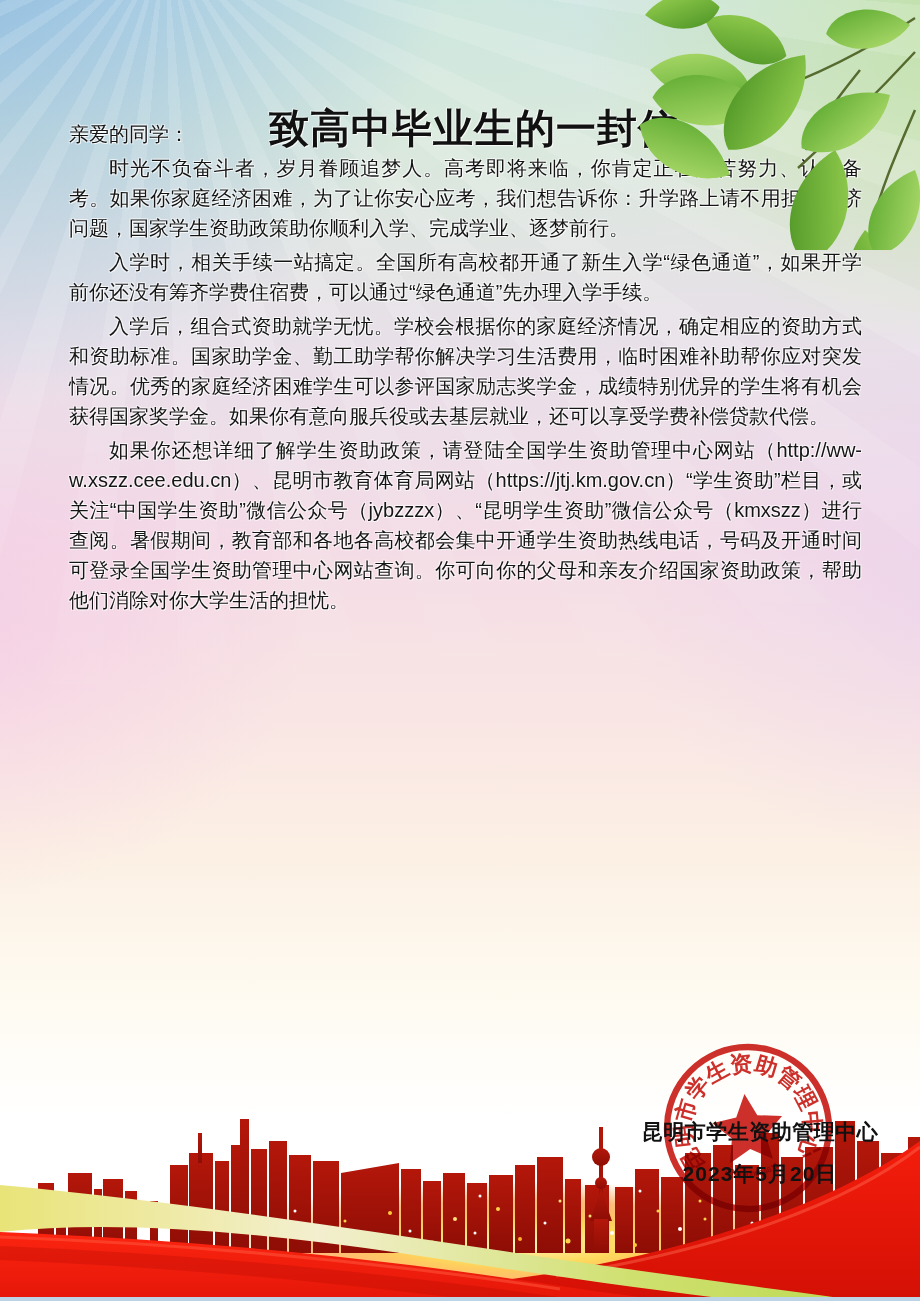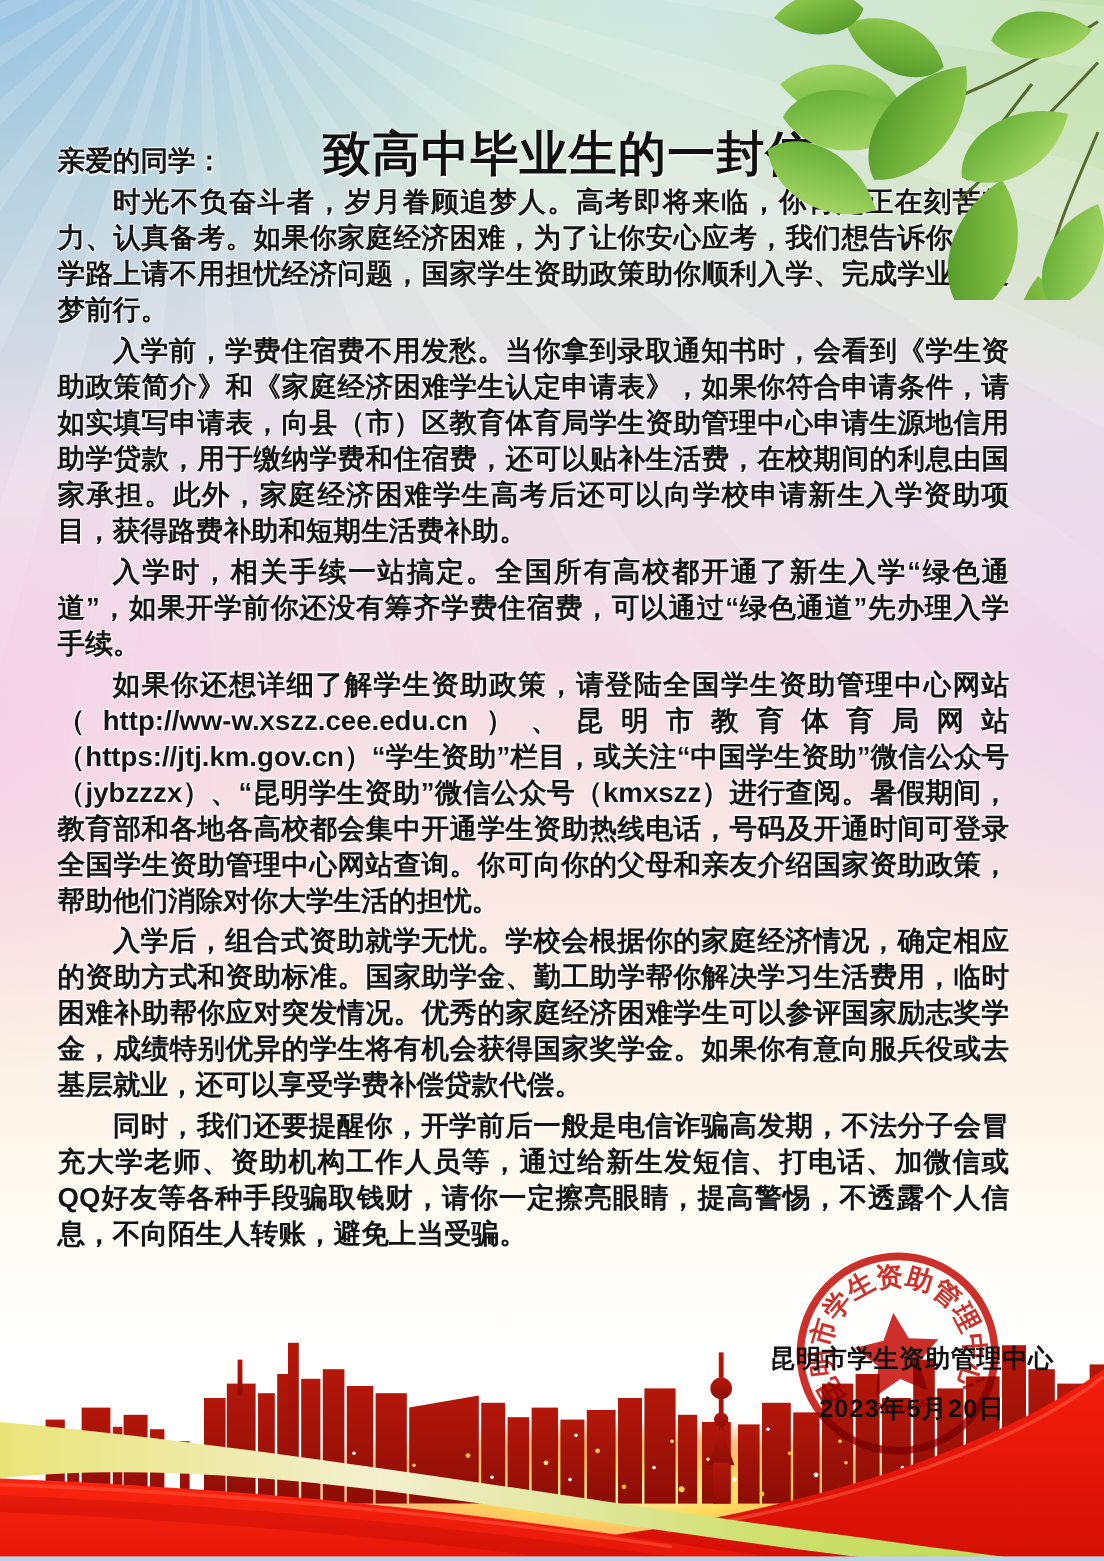--- a/index.html
+++ b/index.html
@@ -27,22 +27,22 @@
   }
   .title{
     position:absolute;left:0;right:0;top:74px;z-index:5;
     text-align:center;
     font-size:40px;font-weight:900;color:#111;
     letter-spacing:1px;
     transform:translateX(14px);
     text-shadow:1px 1px 0 rgba(255,255,255,.8),-1px -1px 0 rgba(255,255,255,.6);
   }
   .letter{
-    position:absolute;left:48px;top:119px;width:793px;z-index:4;
-    font-size:23px;line-height:30px;font-weight:700;color:#151515;
+    position:absolute;left:69px;top:119px;width:793px;z-index:4;
+    font-size:20px;line-height:30px;font-weight:400;color:#151515;
     text-align:justify;
     text-shadow:1px 1px 0 rgba(255,255,255,.75),-1px -1px 0 rgba(255,255,255,.55),
                 1px -1px 0 rgba(255,255,255,.55),-1px 1px 0 rgba(255,255,255,.55);
   }
   .letter p{margin:0 0 4px 0;}
   .letter p.indent{text-indent:2em;}
   .leaves{position:absolute;right:0;top:0;width:310px;height:250px;z-index:6;pointer-events:none;}
   .bottom-art{position:absolute;left:0;top:1061px;width:920px;height:240px;z-index:25;pointer-events:none;}
   .stamp{
     position:absolute;left:658px;top:1038px;width:180px;height:180px;z-index:26;
@@ -58,25 +58,23 @@
 </head>
 <body>
 
 <div class="poster">
 
   <h1 class="title">致高中毕业生的一封信</h1>
 
   <div class="letter">
     <p>亲爱的同学：</p>
     <p class="indent">时光不负奋斗者，岁月眷顾追梦人。高考即将来临，你肯定正在刻苦努力、认真备考。如果你家庭经济困难，为了让你安心应考，我们想告诉你：升学路上请不用担忧经济问题，国家学生资助政策助你顺利入学、完成学业、逐梦前行。</p>
-    <p class="indent">入学前，学费住宿费不用发愁。当你拿到录取通知书时，会看到《学生资助政策简介》和《家庭经济困难学生认定申请表》，如果你符合申请条件，请如实填写申请表，向县（市）区教育体育局学生资助管理中心申请生源地信用助学贷款，用于缴纳学费和住宿费，还可以贴补生活费，在校期间的利息由国家承担。此外，家庭经济困难学生高考后还可以向学校申请新生入学资助项目，获得路费补助和短期生活费补助。</p>
     <p class="indent">入学时，相关手续一站搞定。全国所有高校都开通了新生入学“绿色通道”，如果开学前你还没有筹齐学费住宿费，可以通过“绿色通道”先办理入学手续。</p>
+    <p class="indent">入学后，组合式资助就学无忧。学校会根据你的家庭经济情况，确定相应的资助方式和资助标准。国家助学金、勤工助学帮你解决学习生活费用，临时困难补助帮你应对突发情况。优秀的家庭经济困难学生可以参评国家励志奖学金，成绩特别优异的学生将有机会获得国家奖学金。如果你有意向服兵役或去基层就业，还可以享受学费补偿贷款代偿。</p>
     <p class="indent">如果你还想详细了解学生资助政策，请登陆全国学生资助管理中心网站（http://ww-w.xszz.cee.edu.cn）、昆明市教育体育局网站（https://jtj.km.gov.cn）“学生资助”栏目，或关注“中国学生资助”微信公众号（jybzzzx）、“昆明学生资助”微信公众号（kmxszz）进行查阅。暑假期间，教育部和各地各高校都会集中开通学生资助热线电话，号码及开通时间可登录全国学生资助管理中心网站查询。你可向你的父母和亲友介绍国家资助政策，帮助他们消除对你大学生活的担忧。</p>
-    <p class="indent">入学后，组合式资助就学无忧。学校会根据你的家庭经济情况，确定相应的资助方式和资助标准。国家助学金、勤工助学帮你解决学习生活费用，临时困难补助帮你应对突发情况。优秀的家庭经济困难学生可以参评国家励志奖学金，成绩特别优异的学生将有机会获得国家奖学金。如果你有意向服兵役或去基层就业，还可以享受学费补偿贷款代偿。</p>
-    <p class="indent">同时，我们还要提醒你，开学前后一般是电信诈骗高发期，不法分子会冒充大学老师、资助机构工作人员等，通过给新生发短信、打电话、加微信或QQ好友等各种手段骗取钱财，请你一定擦亮眼睛，提高警惕，不透露个人信息，不向陌生人转账，避免上当受骗。</p>
   </div>
 
   <svg class="leaves" viewBox="0 0 310 250">
     <defs>
       <linearGradient id="lg1" x1="0" y1="0" x2="1" y2="1">
         <stop offset="0" stop-color="#b9e273"></stop>
           <stop offset="1" stop-color="#55a52b"></stop>
       </linearGradient>
       <linearGradient id="lg2" x1="0" y1="0" x2="1" y2="1">
         <stop offset="0" stop-color="#9fd755"></stop>

